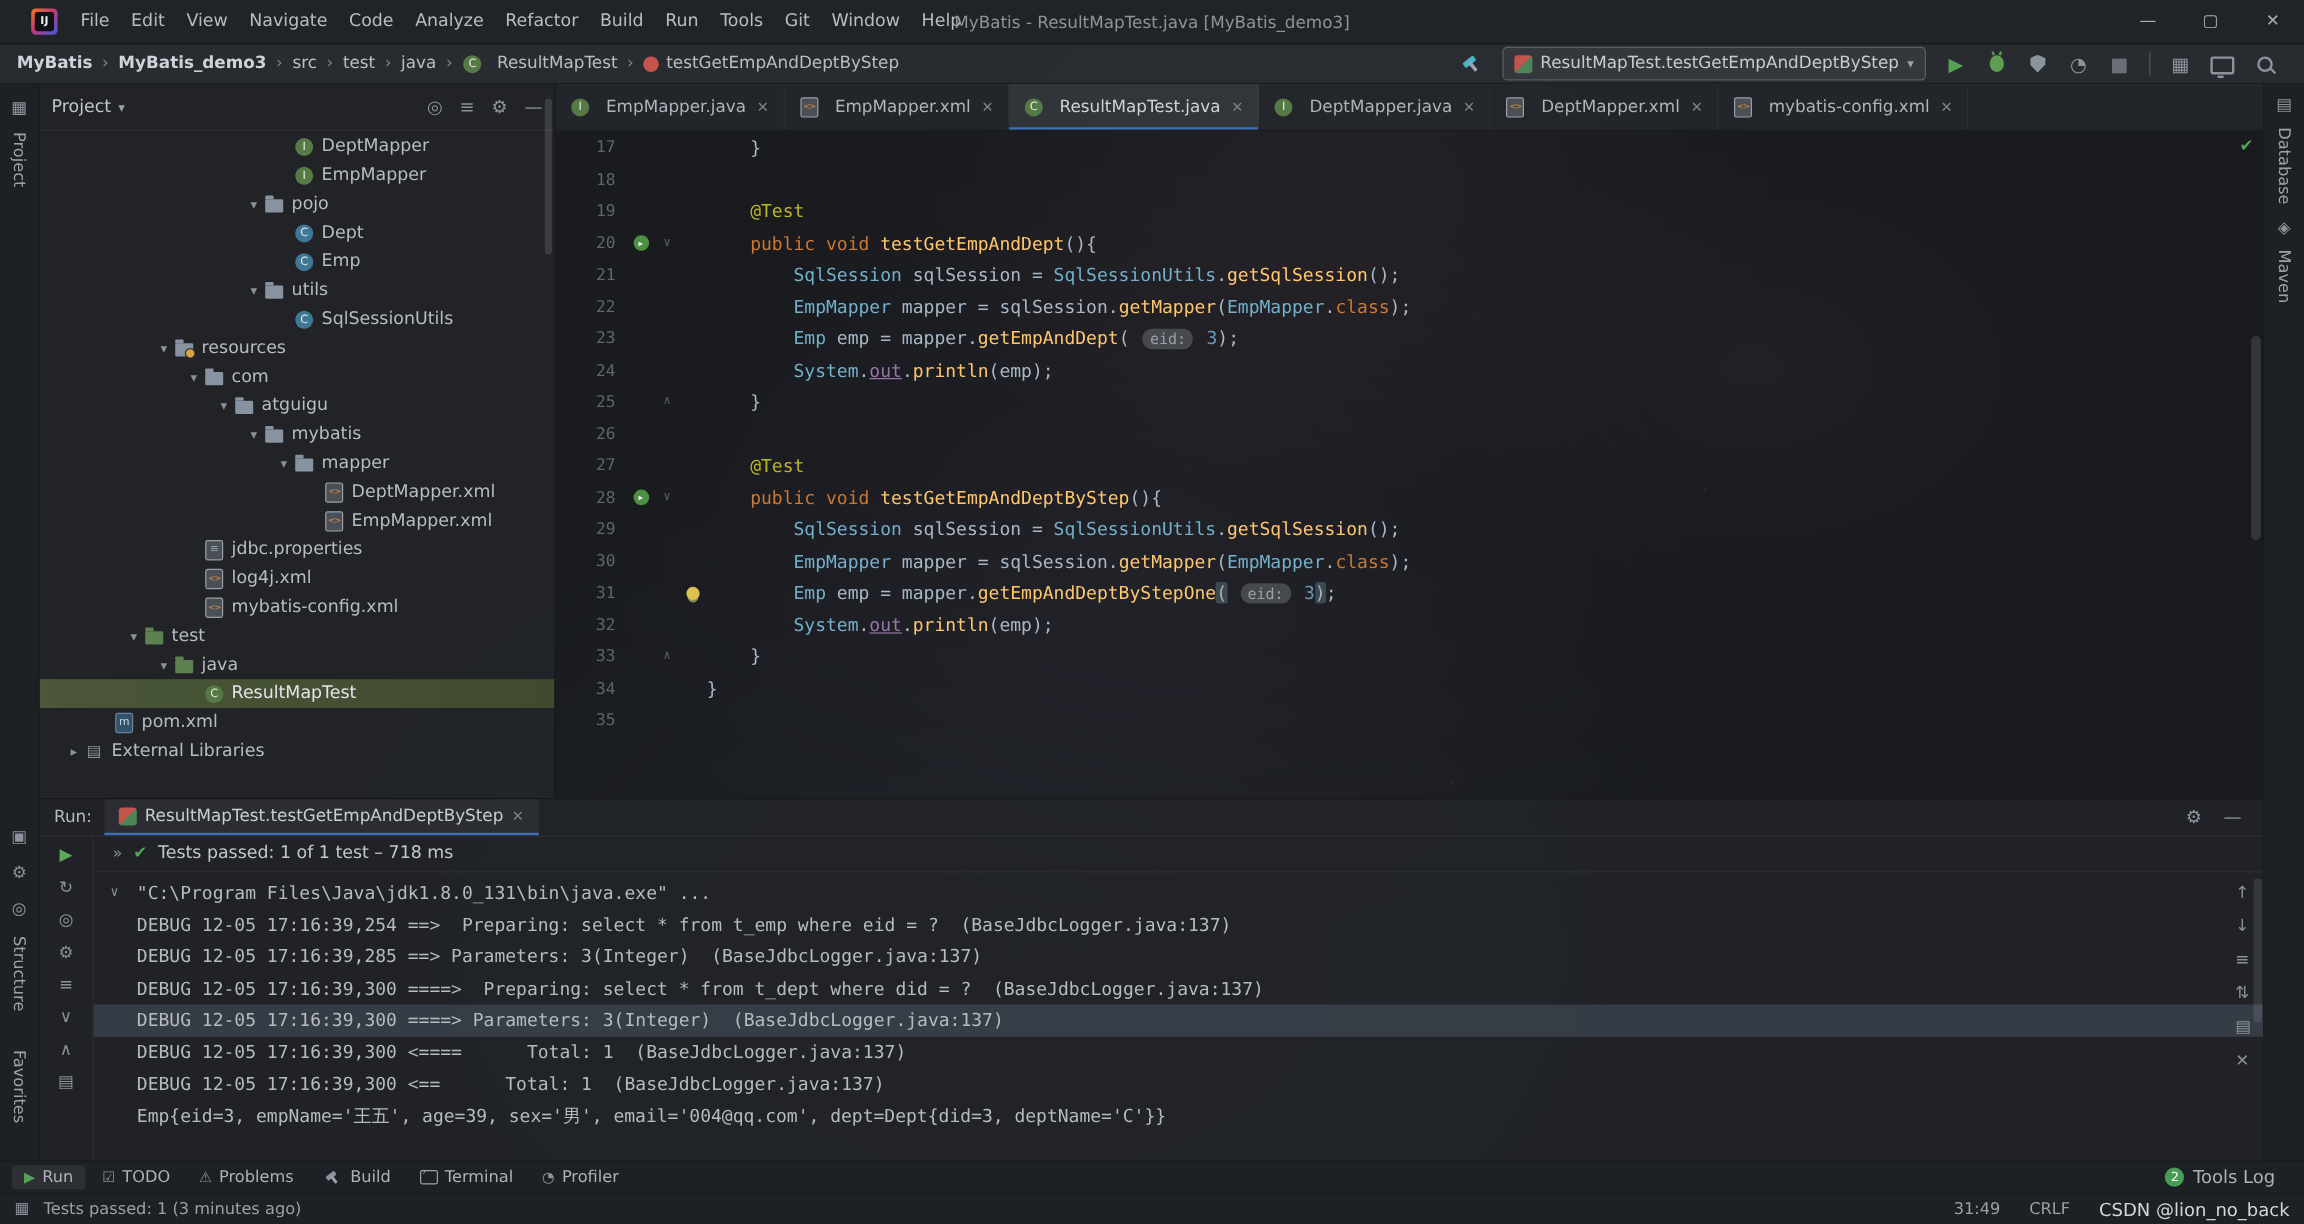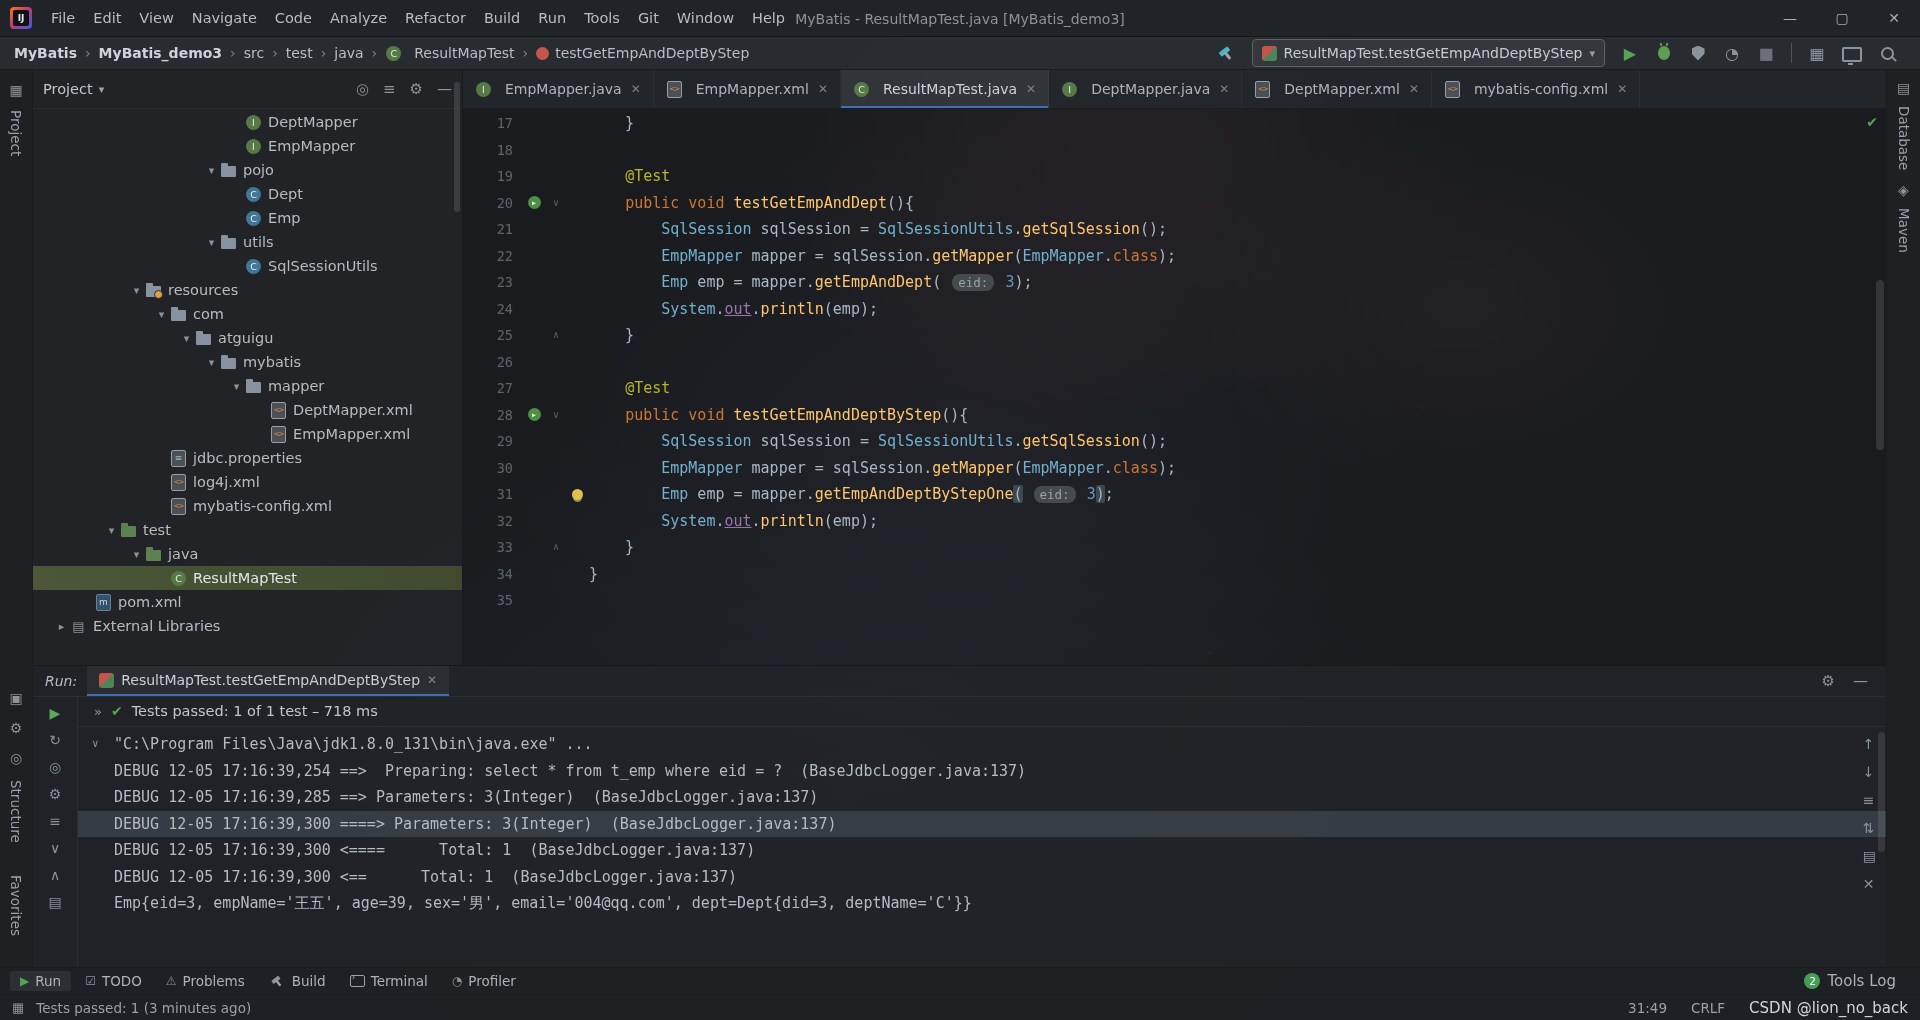--- a/index.html
+++ b/index.html
@@ -20,21 +20,21 @@
       radial-gradient(520px 360px at 58% 16%, rgba(150,95,105,.18), transparent 70%),
       radial-gradient(620px 470px at 50% 46%, rgba(95,80,105,.22), transparent 72%),
       radial-gradient(820px 560px at 44% 78%, rgba(70,90,115,.20), transparent 72%),
       radial-gradient(380px 260px at 76% 30%, rgba(160,105,115,.12), transparent 70%),
       #191b1f;
   }
   .pane{position:absolute;z-index:1;box-sizing:border-box;}
 
   
   #titlebar{left:0;top:0;width:1920px;height:37px;background:rgba(33,36,40,.95);
-    display:flex;align-items:center;padding:0 0 0 8px;border-bottom:1px solid #141619;}
+    display:flex;align-items:center;padding:0 0 0 24px;border-bottom:1px solid #141619;}
   #logo{width:22px;height:22px;border-radius:4px;margin:0 10px 0 2px;flex:none;
     background:linear-gradient(135deg,#f97a12,#c23a77 45%,#3b5bdb);position:relative;}
   #logo::after{content:"IJ";position:absolute;inset:3px;background:#101114;color:#e8eaec;
     font-size:9px;font-weight:bold;display:flex;align-items:center;justify-content:center;border-radius:2px;}
   #menubar{display:flex;align-items:center;height:100%;}
   .menu-item{padding:0 9px;height:100%;display:flex;align-items:center;color:#b8bdc3;font-size:14.5px;cursor:default;}
   #win-title{position:absolute;left:50%;top:0;height:37px;transform:translateX(-50%);
     display:flex;align-items:center;color:#8f9398;font-size:14px;white-space:nowrap;}
   #wincontrols{margin-left:auto;display:flex;height:100%;}
   .winbtn{width:52px;height:100%;display:flex;align-items:center;justify-content:center;color:#a9aeb4;font-size:14px;}
@@ -103,21 +103,21 @@
   .t-h{background:#464a4e;color:#9aa1a8;border-radius:8px;padding:1px 6px;font-size:12.5px;margin:0 2px;}
   .t-pm{background:#3b4a52;border-radius:2px;}
   .grun-ic{width:13px;height:13px;border-radius:50%;background:#4d8f43;color:#eaf2e6;font-size:6.5px;display:flex;align-items:center;justify-content:center;}
   .bulb-ic{width:11px;height:11px;border-radius:50%;background:#ddc04e;box-shadow:0 3px 0 -1px #8a8d55;}
   #editor-check{position:absolute;top:44px;right:8px;color:#58a158;font-size:14px;}
   #editor-scrollbar{position:absolute;right:2px;top:210px;width:8px;height:170px;border-radius:4px;background:rgba(255,255,255,.12);}
 
   
   #run-panel{left:33px;top:665px;width:1853px;height:302px;background:rgba(33,36,40,.9);border-top:1px solid #15171a;}
   #run-header{height:30px;display:flex;align-items:center;gap:10px;padding-left:12px;border-bottom:1px solid rgba(255,255,255,.05);}
-  #run-label{color:#b6bbc1;font-size:14px;font-style:italic;}
+  #run-label{color:#b6bbc1;font-size:14px;}
   #run-tab{display:flex;align-items:center;gap:7px;height:100%;padding:0 12px;background:rgba(255,255,255,.05);
     border-bottom:2px solid #3d6fb5;color:#c9ced4;font-size:14px;box-sizing:border-box;}
   #run-tab .tclose{color:#7d838a;font-size:12px;}
   #run-header-tools{margin-left:auto;display:flex;gap:18px;padding-right:18px;color:#8b939c;font-size:15px;}
   #run-body{position:absolute;top:30px;left:0;right:0;bottom:0;display:flex;}
   #run-strip{width:44px;border-right:1px solid rgba(255,255,255,.05);display:flex;flex-direction:column;align-items:center;padding-top:8px;gap:9px;flex:none;}
   .strip-ico{color:#8b9199;font-size:14px;height:18px;display:flex;align-items:center;justify-content:center;}
   .strip-ico.green{color:#5ea85e;}
   #run-main{flex:1;display:flex;flex-direction:column;min-width:0;}
   #test-status{height:30px;display:flex;align-items:center;gap:9px;padding-left:16px;border-bottom:1px solid rgba(255,255,255,.05);font-size:14.5px;color:#c2c7cd;}
@@ -671,20 +671,24 @@
             <span class="ctext">"C:\Program Files\Java\jdk1.8.0_131\bin\java.exe" ...</span>
           </div>
           <div class="cline">
             <span class="cchev"></span>
             <span class="ctext">DEBUG 12-05 17:16:39,254 ==&gt;  Preparing: select * from t_emp where eid = ?  (BaseJdbcLogger.java:137)</span>
           </div>
           <div class="cline">
             <span class="cchev"></span>
             <span class="ctext">DEBUG 12-05 17:16:39,285 ==&gt; Parameters: 3(Integer)  (BaseJdbcLogger.java:137)</span>
           </div>
+          <div class="cline">
+            <span class="cchev"></span>
+            <span class="ctext">DEBUG 12-05 17:16:39,300 ====&gt;  Preparing: select * from t_dept where did = ?  (BaseJdbcLogger.java:137)</span>
+          </div>
           <div class="cline selected">
             <span class="cchev"></span>
             <span class="ctext">DEBUG 12-05 17:16:39,300 ====&gt; Parameters: 3(Integer)  (BaseJdbcLogger.java:137)</span>
           </div>
           <div class="cline">
             <span class="cchev"></span>
             <span class="ctext">DEBUG 12-05 17:16:39,300 &lt;====      Total: 1  (BaseJdbcLogger.java:137)</span>
           </div>
           <div class="cline">
             <span class="cchev"></span>

